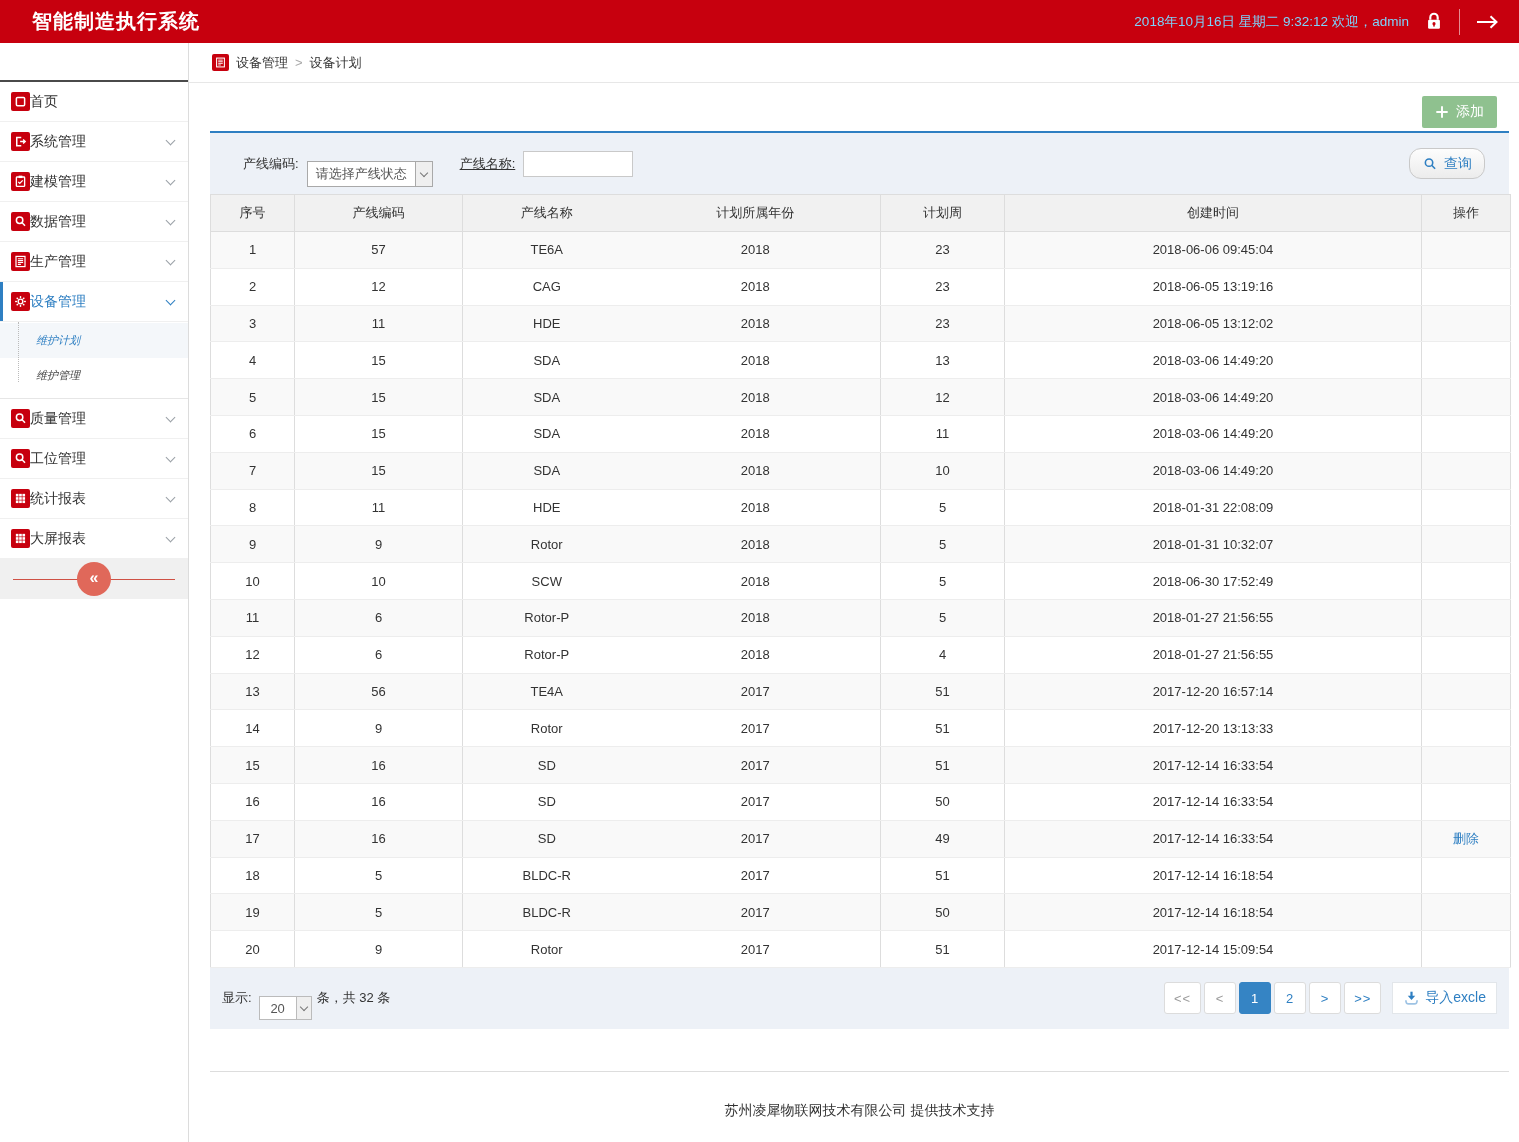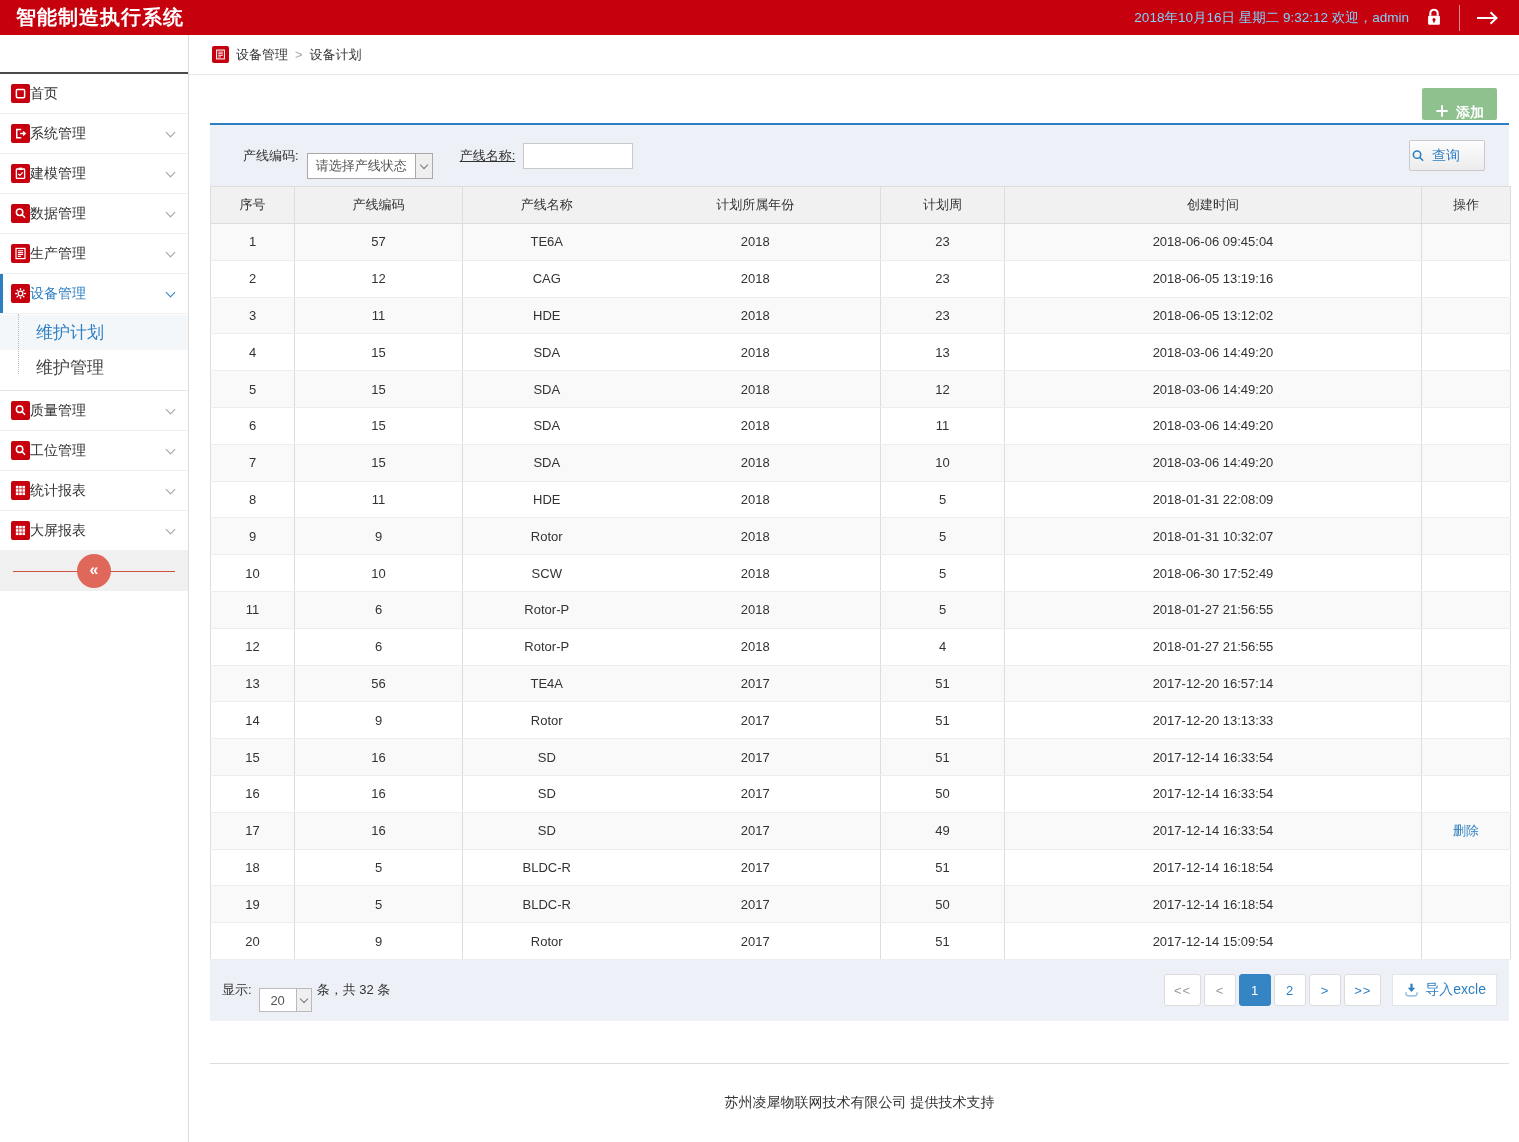--- a/index.html
+++ b/index.html
@@ -1,21 +1,21 @@
 <!DOCTYPE html>
 <html><head>
 <meta charset="utf-8">
 <style>
   * { margin:0; padding:0; box-sizing:border-box; }
   html,body { width:1519px; height:1142px; }
   body { font-family:"Liberation Sans","DejaVu Sans",sans-serif; background:#fff; color:#333; overflow:hidden; }
   .app { width:1519px; height:1142px; display:flex; flex-direction:column; }
 
   
-  .hdr { height:35px; background:#c7000e; display:flex; align-items:center; padding:0 18px 0 16px; flex:none; }
+  .hdr { height:43px; background:#c7000e; display:flex; align-items:center; padding:0 18px 0 32px; flex:none; }
   .hdr-title { color:#fff; font-size:20px; font-weight:bold; letter-spacing:1px; }
   .hdr-right { margin-left:auto; display:flex; align-items:center; gap:15px; }
   .hdr-user { color:#7dd3fc; font-size:13.5px; }
   .hdr-ic { display:flex; align-items:center; justify-content:center; cursor:pointer; }
   .hdr-sep { width:1px; height:26px; background:rgba(255,255,255,.55); }
 
   
   .bodywrap { flex:1; display:flex; min-height:0; }
 
   
@@ -24,46 +24,46 @@
   .side-item { height:40px; flex:none; display:flex; align-items:center; padding:0 14px 0 11px; border-bottom:1px solid #f0f0f0; font-size:14px; color:#333; cursor:pointer; position:relative; }
   .side-item.active { color:#2e7fc2; }
   .side-item.active::before { content:''; position:absolute; left:0; top:0; bottom:0; width:3px; background:#2e7fc2; }
   .mini-ic { width:19px; height:19px; background:#c7000e; border-radius:2px; display:flex; align-items:center; justify-content:center; flex:none; }
   .mini-ic svg { width:15px; height:15px; display:block; }
   .side-label { }
   .chev { width:7px; height:7px; border-right:1.6px solid #9aa0a6; border-bottom:1.6px solid #9aa0a6; transform:rotate(45deg); margin-left:auto; margin-top:-3px; }
   .side-item.active .chev { border-color:#2e7fc2; }
   .side-sub { position:relative; border-bottom:1px solid #e6e6e6; padding:1px 0 5px; flex:none; }
   .side-sub::before { content:''; position:absolute; left:18px; top:0; bottom:16px; border-left:1px dotted #bbb; }
-  .sub-item { height:35px; line-height:35px; padding-left:36px; font-size:17px; color:#444; cursor:pointer; }
+  .sub-item { height:35px; line-height:35px; padding-left:36px; font-size:11px; color:#444; cursor:pointer;font-style:italic; }
   .sub-item.active { color:#2e7fc2; background:#f4f7fa; }
   .collapse-strip { height:40px; background:#f0f0f0; position:relative; display:flex; align-items:center; justify-content:center; flex:none; }
   .collapse-strip::before { content:''; position:absolute; left:13px; right:13px; top:50%; border-top:1px solid #cf5145; }
   .collapse-btn { width:34px; height:34px; border-radius:50%; background:#e0685a; color:#fff; display:flex; align-items:center; justify-content:center; font-size:16px; font-weight:bold; position:relative; z-index:1; cursor:pointer; padding-bottom:2px; }
 
   
   .main { flex:1; display:flex; flex-direction:column; background:#fff; min-width:0; }
   .crumb { height:40px; flex:none; border-bottom:1px solid #e7e7e7; display:flex; align-items:center; gap:7px; padding-left:23px; font-size:13px; color:#333; }
   .crumb-ic { width:17px; height:17px; background:#c7000e; border-radius:2px; display:flex; align-items:center; justify-content:center; }
   .crumb-ic svg { width:13px; height:13px; display:block; }
   .crumb-sep { color:#a8a8a8; }
   .content { flex:1; padding:0 10px 0 21px; display:flex; flex-direction:column; min-height:0; }
 
   .toolbar-row { height:48px; flex:none; position:relative; }
-  .add-btn { position:absolute; right:12px; top:13px; height:29px; padding:16px 13px; background:#8fc18f; color:#fff; font-size:14px; border-radius:2px; display:flex; gap:7px; cursor:pointer;font-weight:bold; }
+  .add-btn { position:absolute; right:12px; top:13px; height:29px; padding:16px 13px; background:#8fc18f; color:#fff; font-size:14px; border-radius:2px; display:flex; align-items:center; gap:7px; cursor:pointer; }
   .add-btn svg { width:14px; height:14px; }
 
   .filter-bar { height:63px; flex:none; background:#edf1f7; border-top:2px solid #2e7fc2; display:flex; align-items:center; padding:0 24px 0 33px; font-size:13px; color:#333; }
   .sel { display:inline-flex; align-items:stretch; height:26px; background:#fff; border:1px solid #a9a9a9; margin-left:8px; cursor:pointer;margin-top:20px; }
   .sel-text { padding:0 8px; display:flex; align-items:center; color:#555; min-width:100px; font-size:13px; }
   .sel-arrowbox { width:17px; border-left:1px solid #a9a9a9; background:#efefef; display:flex; align-items:center; justify-content:center; }
   .chev-s { width:6px; height:6px; border-right:1.5px solid #777; border-bottom:1.5px solid #777; transform:rotate(45deg); margin-top:-2px; }
   .lbl2 { margin-left:27px;text-decoration:underline; }
   .txt-input { width:110px; height:26px; border:1px solid #c9c9c9; background:#fff; margin-left:8px; padding:0 6px; font-size:13px; font-family:inherit; }
-  .query-btn { margin-left:auto; width:76px; height:31px; background:linear-gradient(#fdfdfd,#ececec); border:1px solid #c9c9c9; border-radius:2px; display:flex; align-items:center; justify-content:flex-start; gap:6px; color:#2e7fc2; font-size:14px; cursor:pointer; }
+  .query-btn { margin-left:auto; width:76px; height:31px; background:linear-gradient(#fdfdfd,#ececec); border:1px solid #c9c9c9; border-radius:12px; display:flex; align-items:center; justify-content:center; gap:6px; color:#2e7fc2; font-size:14px; cursor:pointer; }
   .query-btn svg { width:16px; height:16px; }
 
   table.grid { width:100%; border-collapse:collapse; table-layout:fixed; font-size:13px; color:#333; border-left:1px solid #ddd; border-right:1px solid #ddd; flex:none;padding-left:15px; }
   .grid th { height:37px; background:#f1f1f1; font-weight:normal; color:#333; border-top:1px solid #ddd; border-bottom:1px solid #ddd; text-align:center; }
   .grid td { height:36.8px; text-align:center; border-bottom:1px solid #ededed; overflow:hidden; white-space:nowrap; }
   .grid tr.odd td { background:#f9f9f9; }
   .br { border-right:1px solid #ddd; }
   .del-link { color:#2e7fc2; text-decoration:none; cursor:pointer; }
 
   .page-bar { height:61px; flex:none; background:#edf1f7; display:flex; align-items:center; padding:0 12px; font-size:13px; color:#333; }

